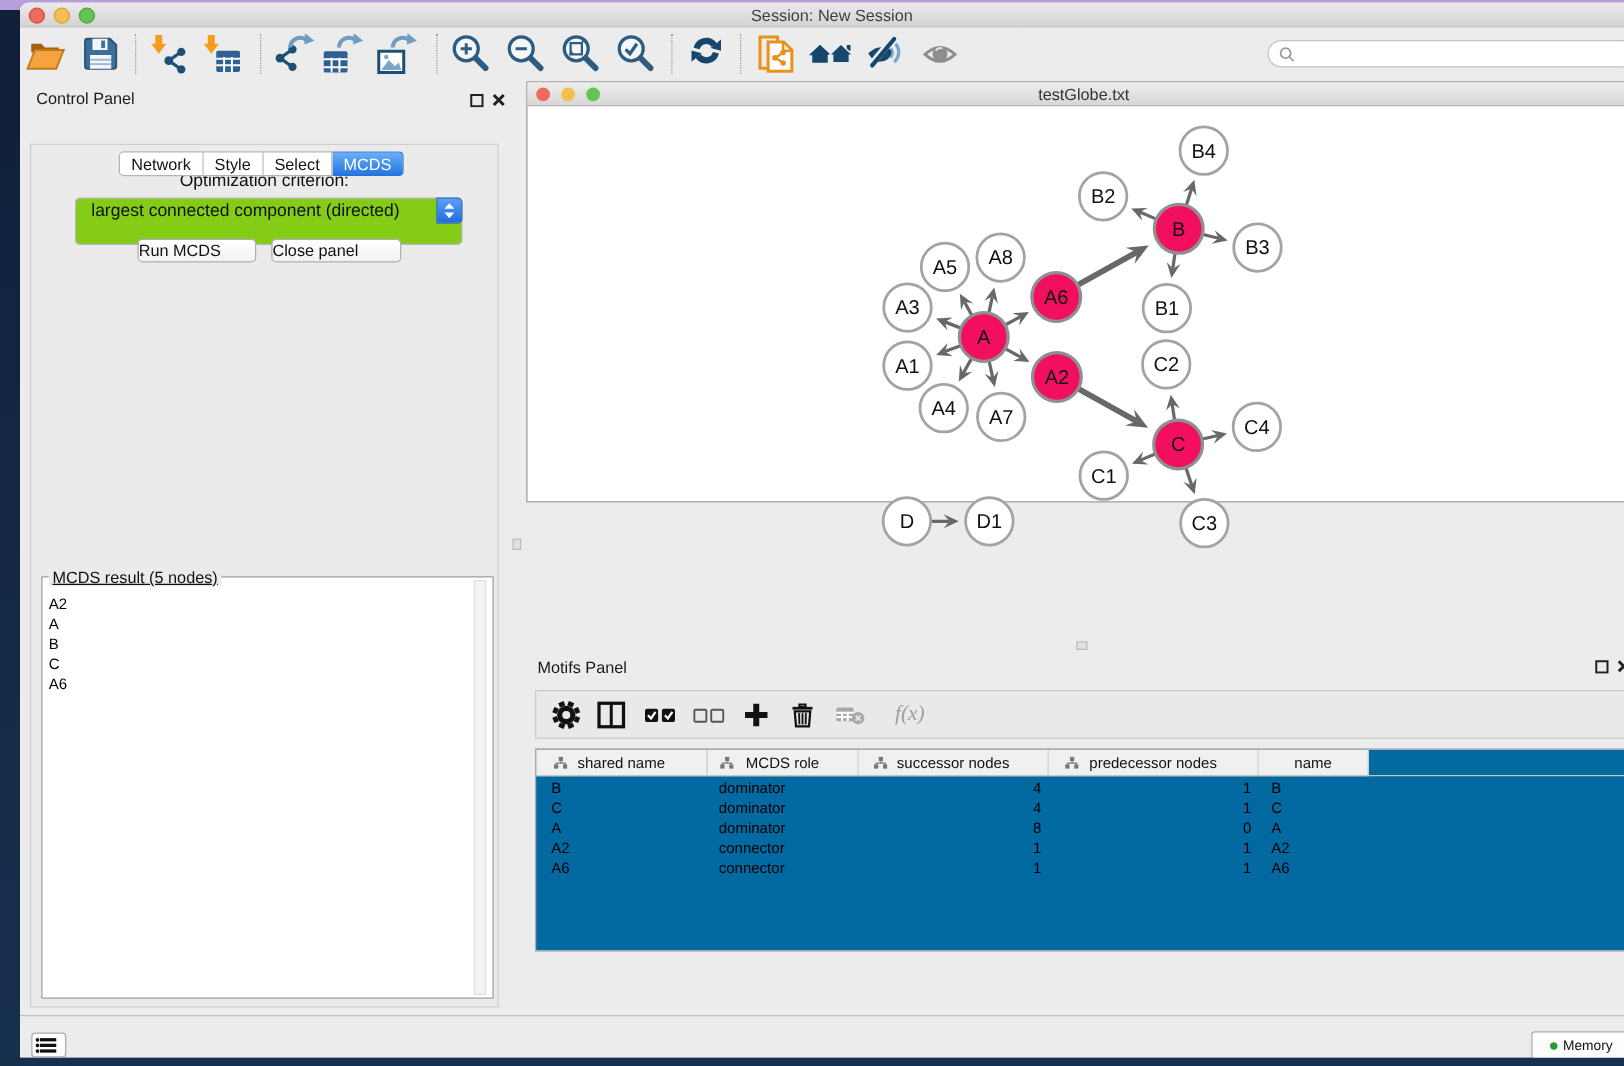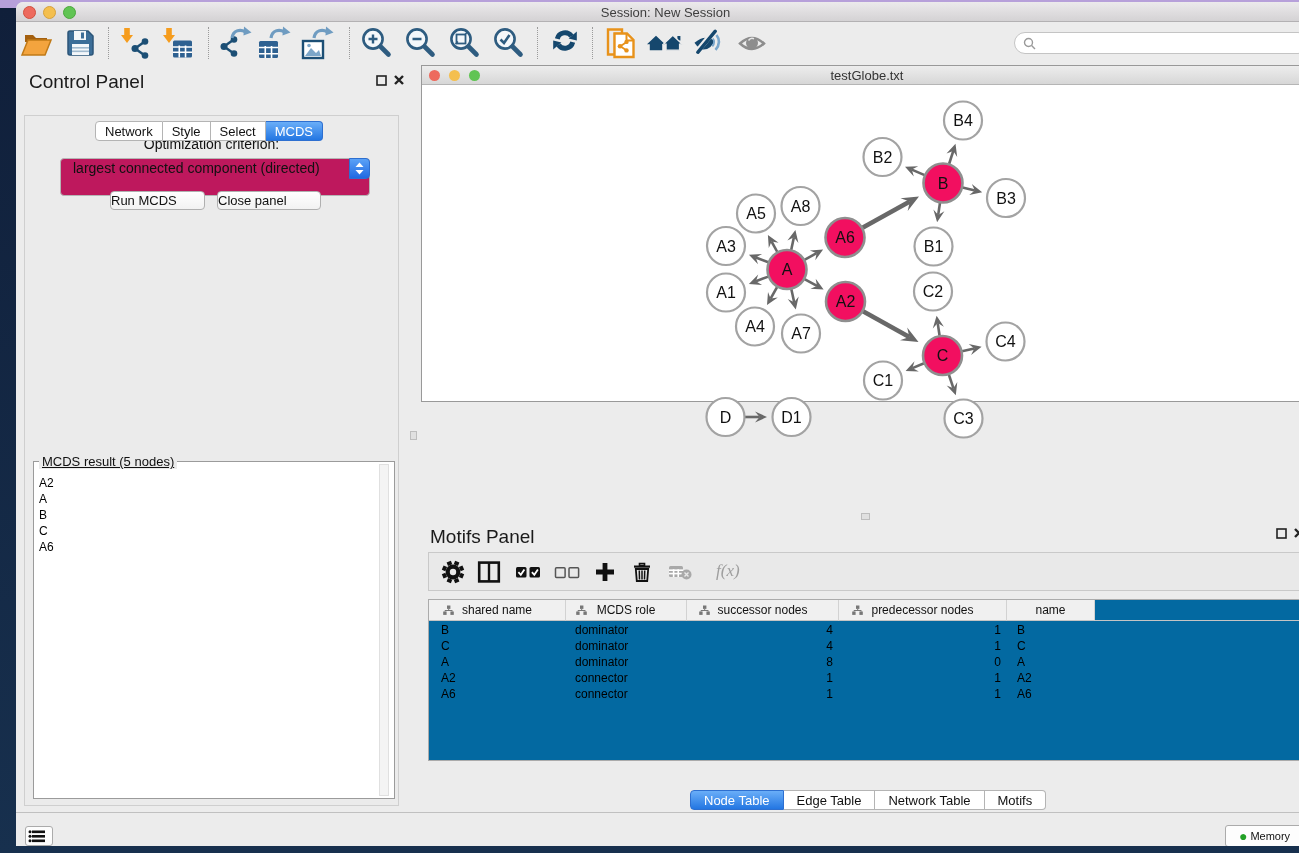--- a/index.html
+++ b/index.html
@@ -21,31 +21,31 @@
 .tsep { position:absolute; top:4px; height:32px; width:0;
   border-left:1px dotted #9a9a9a; }
 .ticon { position:absolute; top:0; }
 #searchbox { position:absolute; left:998px; top:9px; width:295px; height:22px;
   background:#fff; border:1px solid #c4c4c4; border-radius:11px; }
 #searchbox svg { position:absolute; left:8px; top:4px; }
 
 #main { position:absolute; left:0; top:62px; width:1299px; height:750px; background:#ececec; }
 
 #cpanel { position:absolute; left:0; top:0; width:391px; height:748px; background:#ececec; }
-.panel-title { font-size:19px; color:#1a1a1a; }
+.panel-title { font-size:13px; color:#1a1a1a; }
 .wicons { position:absolute; top:11px; }
 .tabs { position:absolute; display:flex;margin-top:25px; }
 .tab { height:20px; line-height:19px; font-size:13px; color:#111; background:#fff;
   border:1px solid #b4b4b4; border-left:none; padding:0 9px; text-align:center; }
 .tab.first { border-left:1px solid #b4b4b4; border-radius:4px 0 0 4px; }
 .tab.last { border-radius:0 4px 4px 0; }
 .tab.sel { background:linear-gradient(#6aaef8,#2376e2); color:#fff; border-color:#2d6fd0; }
 #cbody { position:absolute; left:8px; top:51px; width:375px; height:691px;
   border:1px solid #cfcfcf; background:#ebebeb; }
-#combo { position:absolute; left:35px; top:42px; width:310px; height:38px; background:#be185d;
+#combo { position:absolute; left:35px; top:42px; width:310px; height:38px; background:#84cc16;
   border:1px solid #b5b5b5; border-radius:4px; font-size:14px; color:#111;
   line-height:19px; padding-left:12px; }
 #combo .stepper { position:absolute; right:-1px; top:-1px; width:21px; height:21px;
   background:linear-gradient(#5ba2f7,#2069e2); border-radius:0 4px 4px 0;
   border:1px solid #2d6fd0; }
 .btn { position:absolute; height:19px; background:linear-gradient(#ffffff,#f2f2f2);
   border:1px solid #b0b0b0; border-radius:4px; font-size:13px; color:#111;
   text-align:left; line-height:17px; }
 #fieldset { position:absolute; left:8px; top:345px; width:362px; height:338px;
   border:1px solid #9b9b9b; background:#fff; }
@@ -490,26 +490,20 @@
         <div class="trow" style="left:146px; top:70px;">connector</div>
         <div class="trow" style="left:258px; top:70px; width:146px; text-align:right;">1</div>
         <div class="trow" style="left:410px; top:70px; width:162px; text-align:right;">1</div>
         <div class="trow" style="left:588px; top:70px;">A2</div>
         <div class="trow" style="left:12px; top:86px;">A6</div>
         <div class="trow" style="left:146px; top:86px;">connector</div>
         <div class="trow" style="left:258px; top:86px; width:146px; text-align:right;">1</div>
         <div class="trow" style="left:410px; top:86px; width:162px; text-align:right;">1</div>
         <div class="trow" style="left:588px; top:86px;">A6</div>
       </div>
-      <div class="btabs">
-        <div class="tab first sel">Node Table</div>
-        <div class="tab">Edge Table</div>
-        <div class="tab">Network Table</div>
-        <div class="tab last">Motifs</div>
-      </div>
     </div>
     <div style="position:absolute; left:394px; top:367px; width:7px; height:9px; background:#e0e0e0; border:1px solid #bdbdbd;"></div>
     <div style="position:absolute; left:845px; top:449px; width:9px; height:7px; background:#e0e0e0; border:1px solid #bdbdbd;"></div>
   </div>
   <div id="statusbar">
     <div id="listbtn"><svg width="26" height="18" viewBox="0 0 26 18">
           <g fill="#111">
             <rect x="6" y="3.5" width="13" height="2.6"></rect>
             <rect x="6" y="8" width="13" height="2.6"></rect>
             <rect x="6" y="12.5" width="13" height="2.6"></rect>

